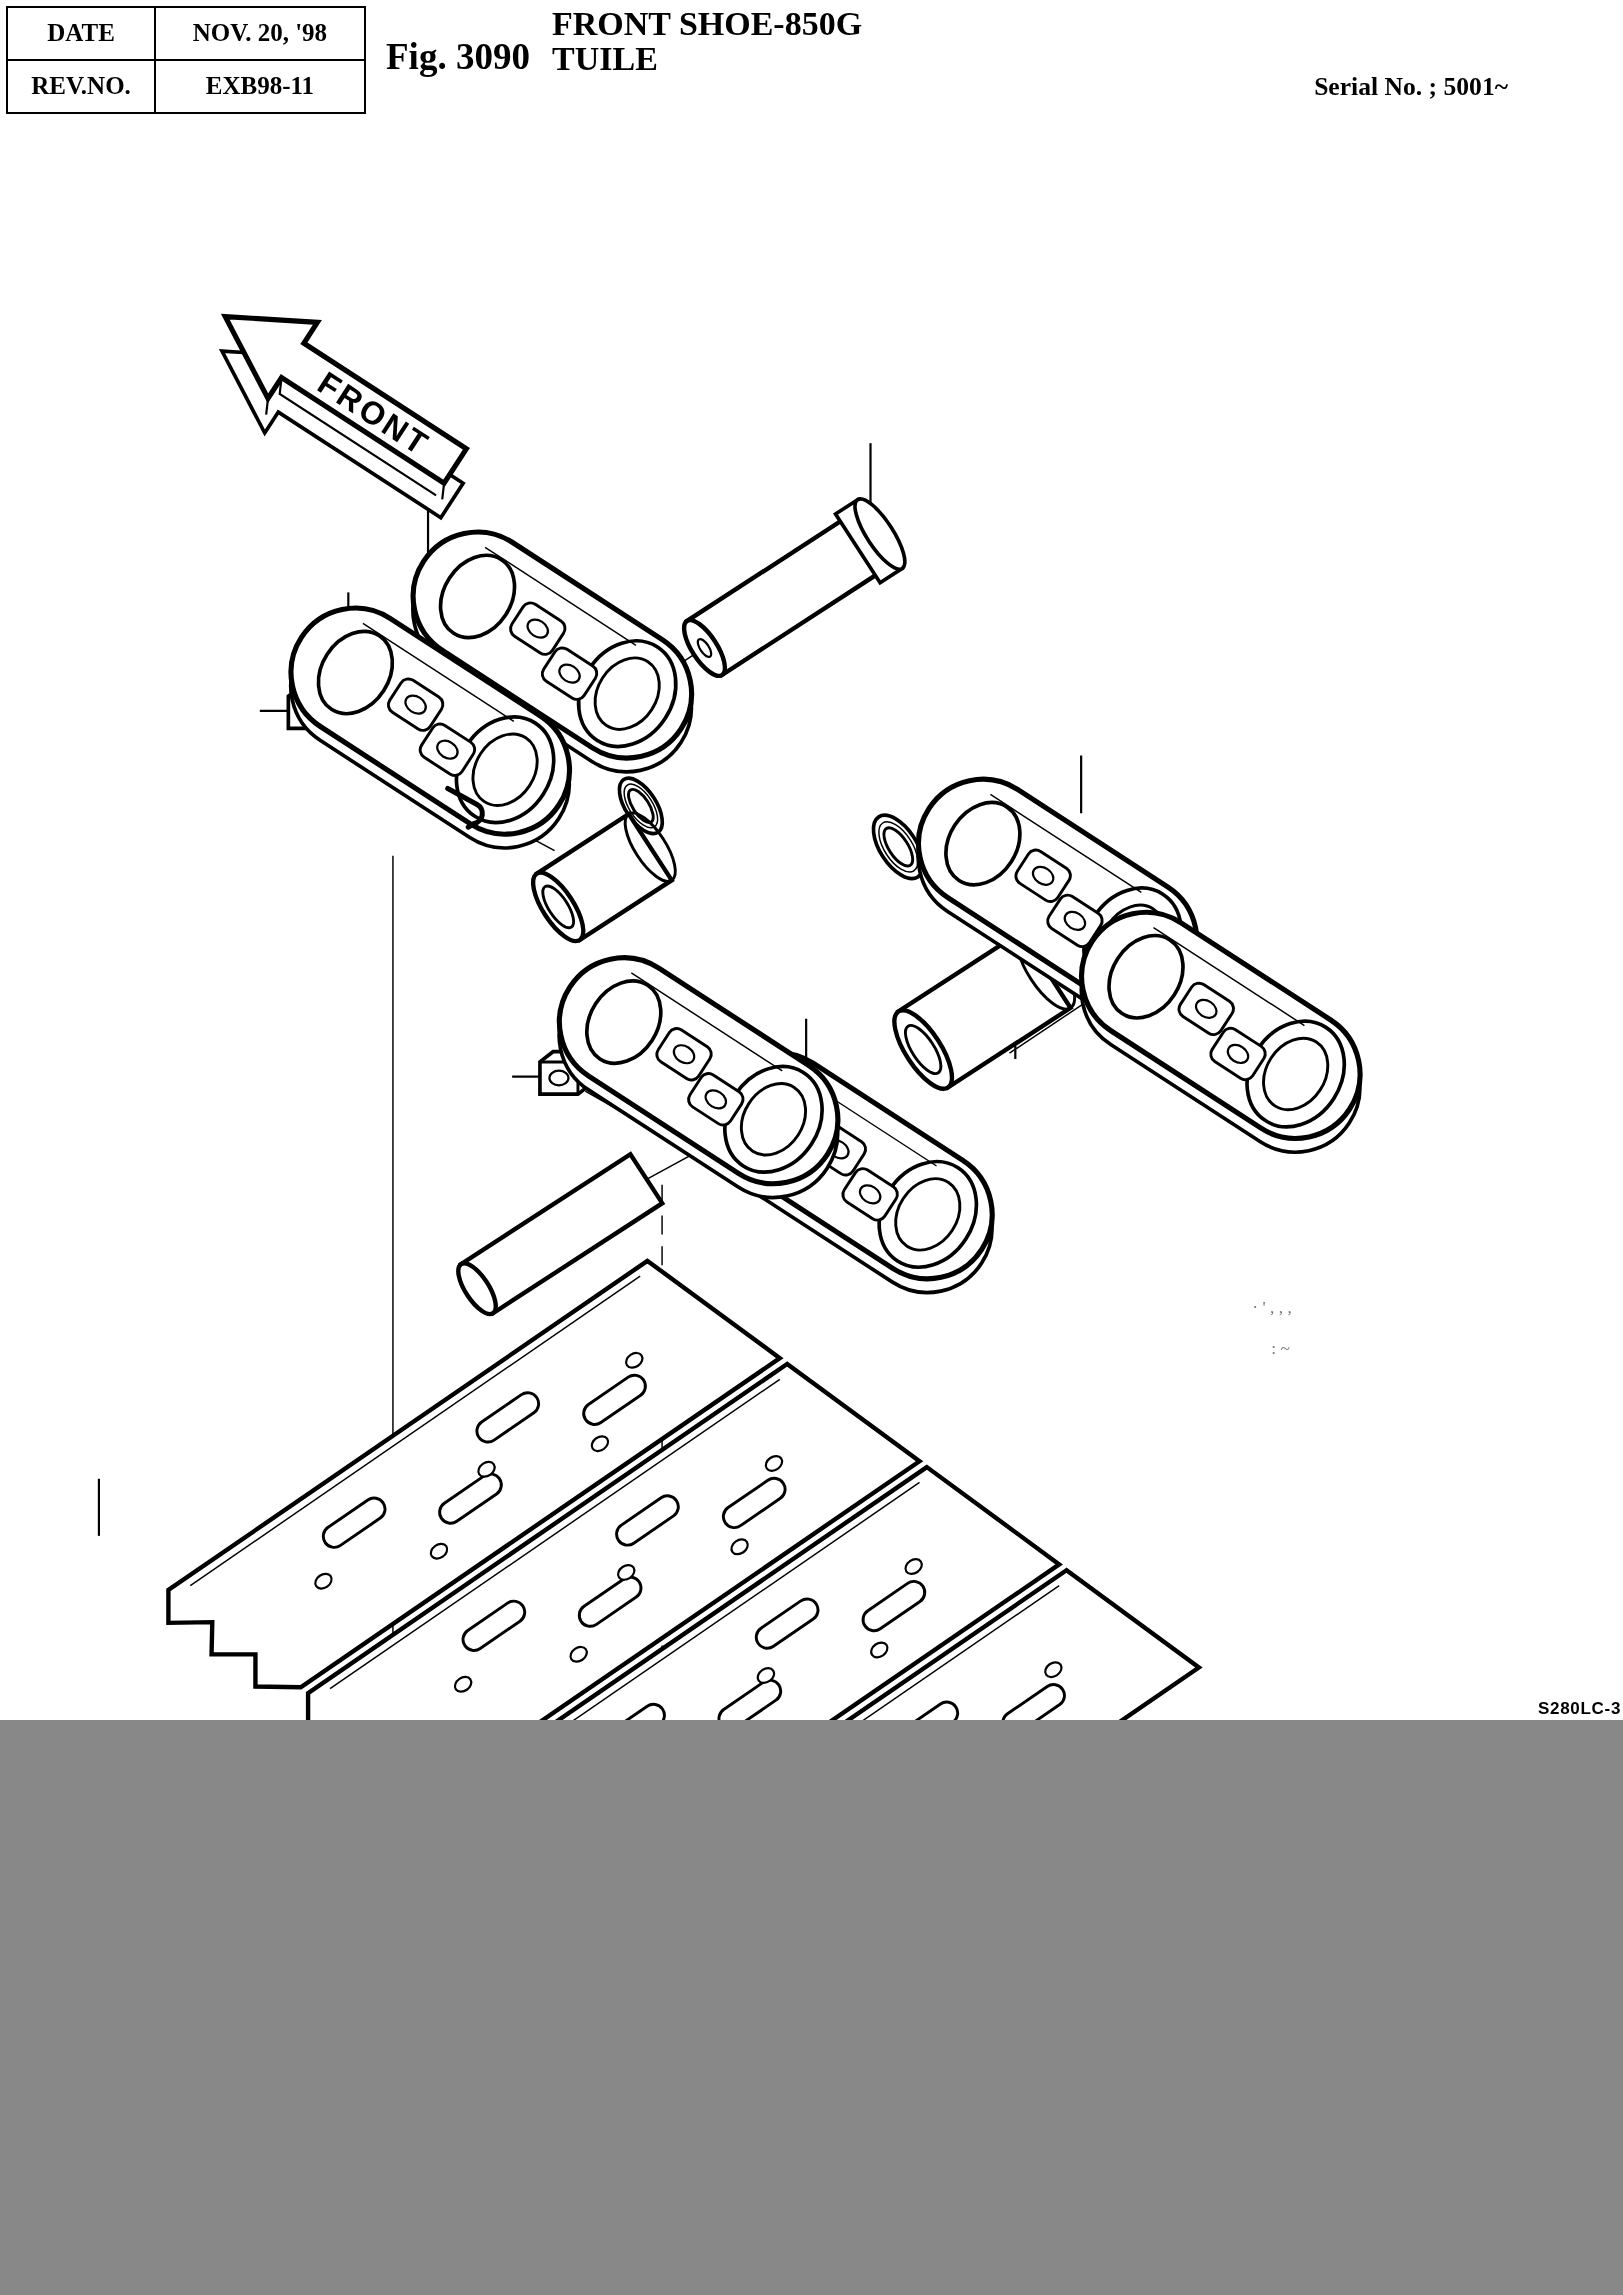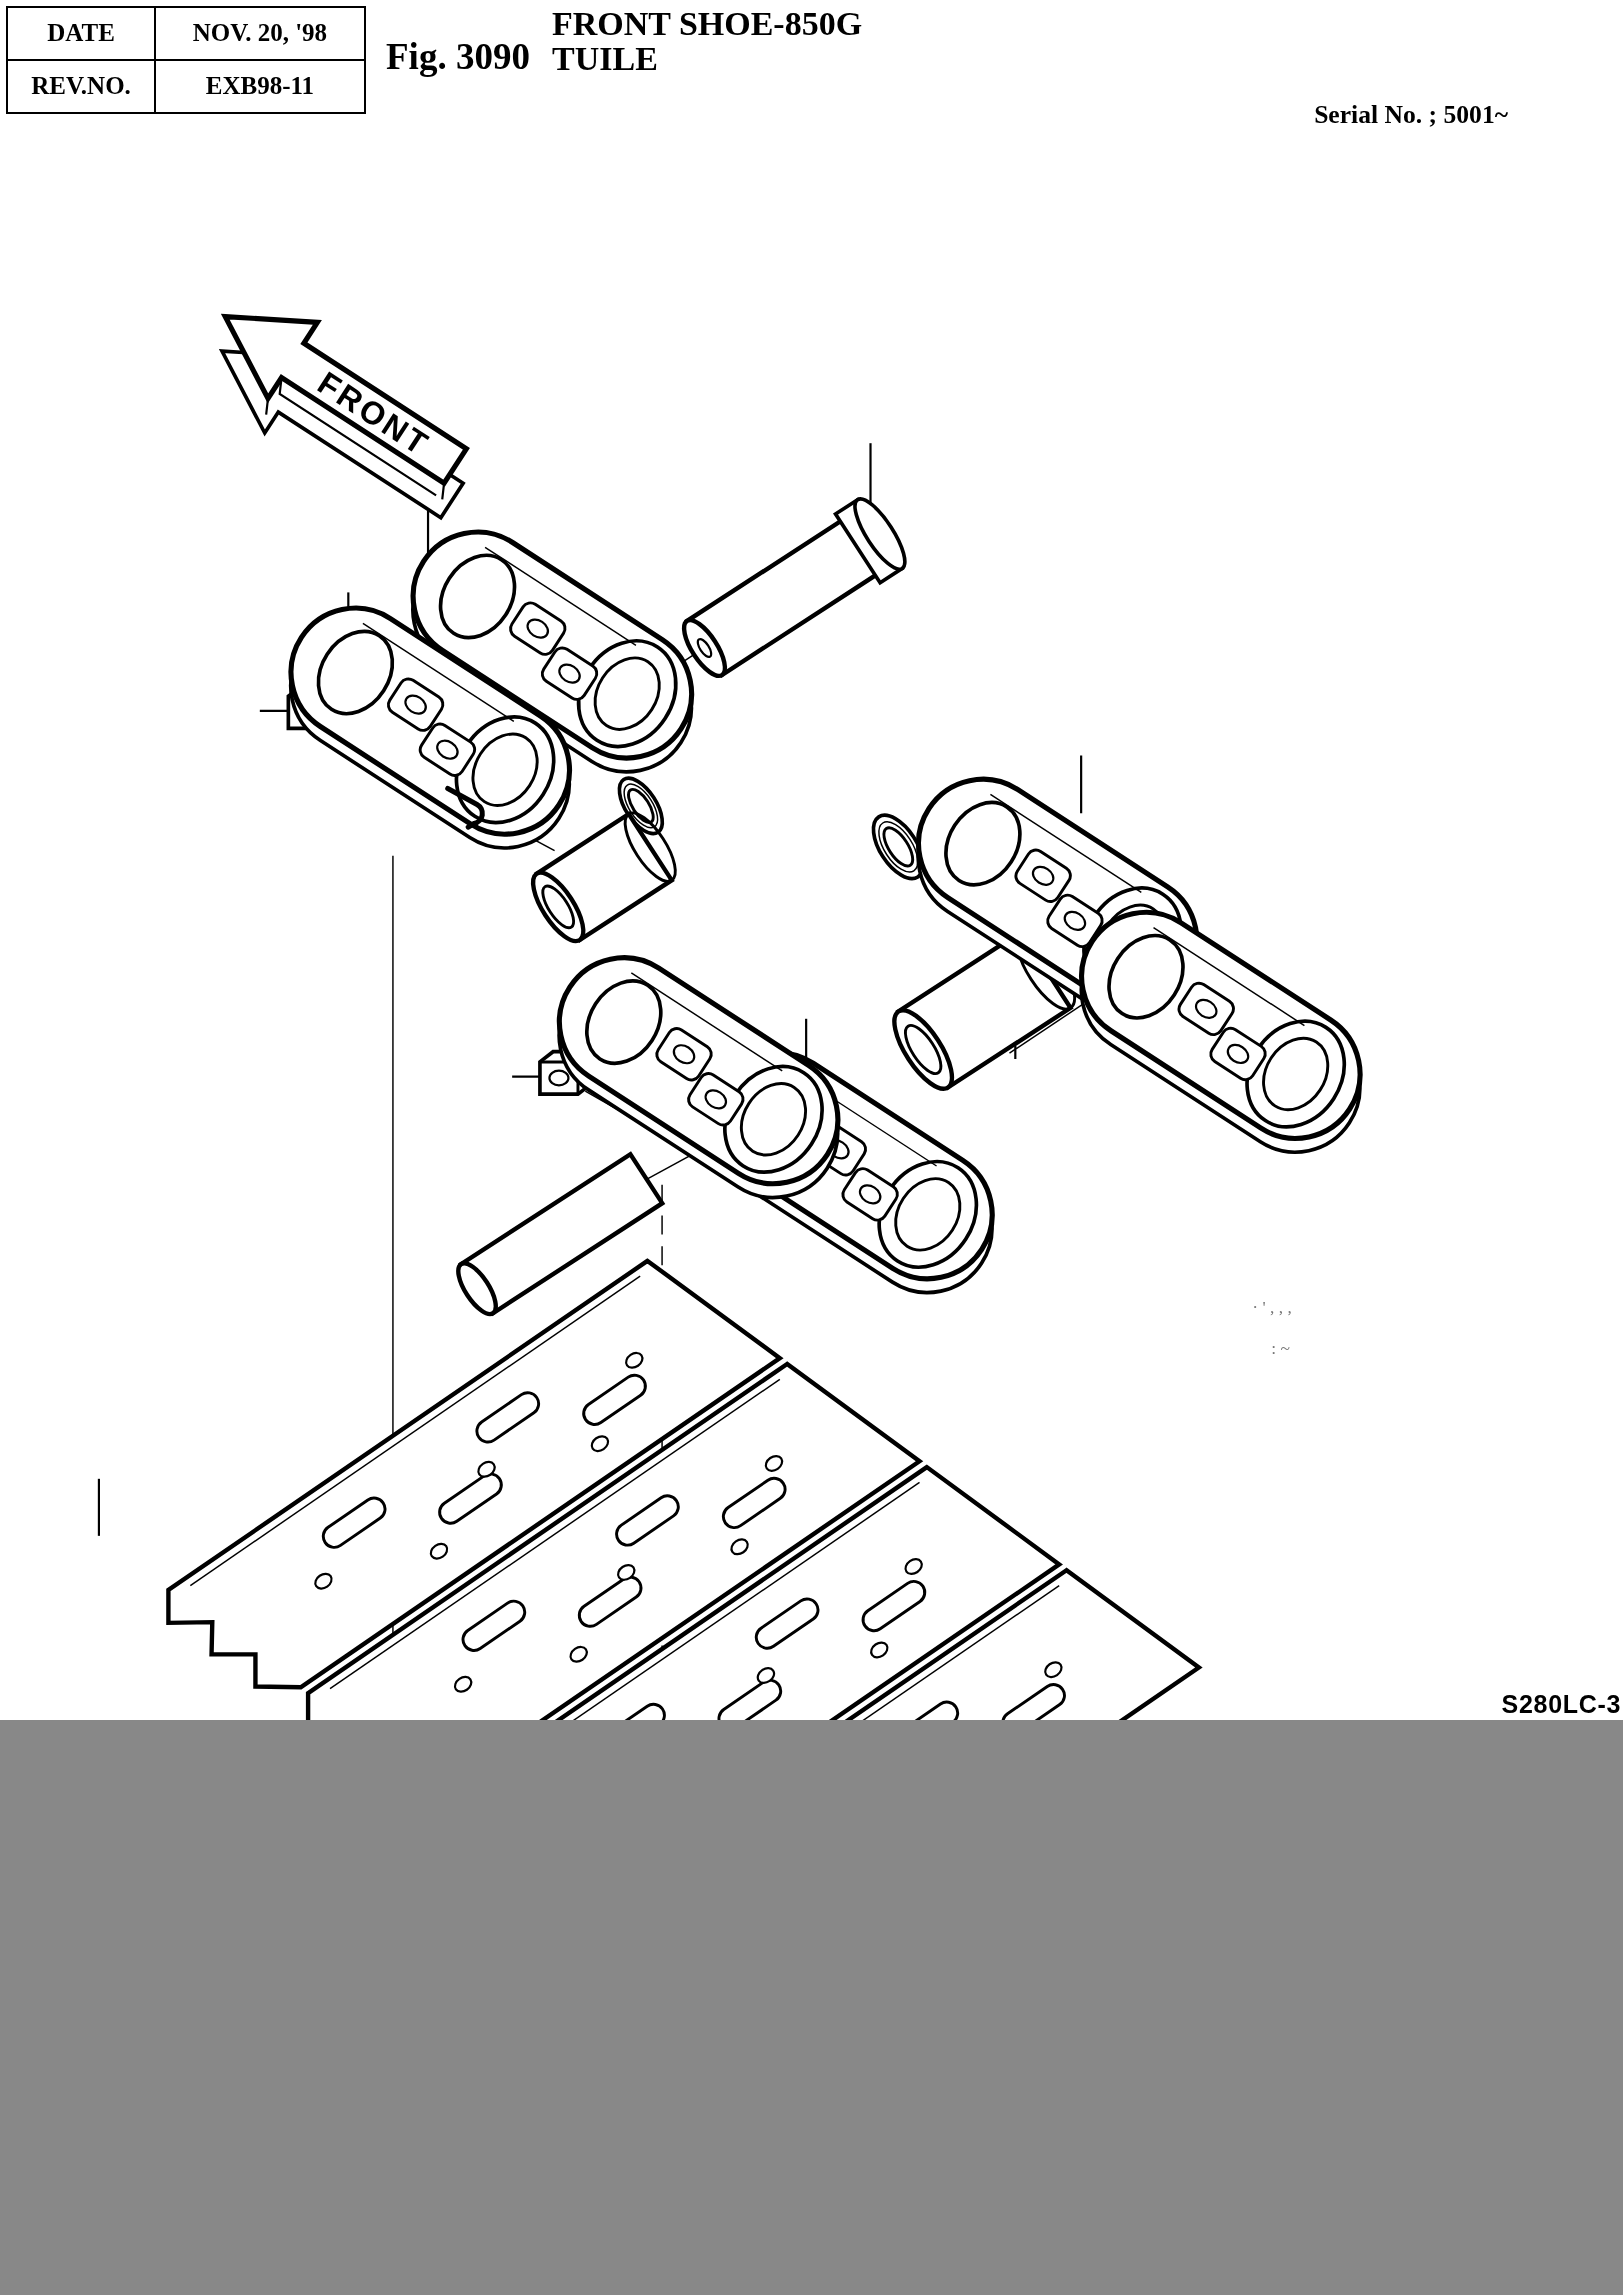--- a/index.html
+++ b/index.html
@@ -7,22 +7,22 @@
         font-family:"Liberation Serif", serif;color:#000;}
   
   .rev-table{position:absolute;left:5.9px;top:5.9px;border-collapse:collapse;}
   .rev-table td{border:2.9px solid #000;font-weight:bold;font-size:25px;
         text-align:center;vertical-align:middle;padding:0 10.2px;}
   .rev-table td.k{width:126px;height:51px;}
   .rev-table td.v{width:187px;height:51px;text-align:center;}
   .fig-label{position:absolute;left:386px;top:35px;font-size:37px;font-weight:bold;}
   .title-block{position:absolute;left:552px;top:5.9px;line-height:1.04;}
   .title-l1,.title-l2{font-size:34px;font-weight:bold;}
-  .serial{position:absolute;right:116px;top:100px;font-size:25.6px;font-weight:bold;}
-  .model-code{position:absolute;right:2.9px;bottom:1.5px;font-size:25px;font-weight:bold;
+  .serial{position:absolute;right:116px;top:72px;font-size:25.6px;font-weight:bold;}
+  .model-code{position:absolute;right:2.9px;bottom:1.5px;font-size:17px;font-weight:bold;
         font-family:"Liberation Sans", sans-serif;letter-spacing:0.7px;}
   svg{position:absolute;left:0;top:0;}
   svg text{font-family:"Liberation Sans", sans-serif;}
   .s{fill:#fff;stroke:#000;}
   .l{fill:none;stroke:#000;}
   .w2{stroke-width:2px;} .w3{stroke-width:3px;} .w4{stroke-width:4px;}
   .w5{stroke-width:5px;} .w6{stroke-width:6px;} .w7{stroke-width:7px;}
   .faint{opacity:.55;font-family:"Liberation Serif",serif;}
 </style>
 </head>

